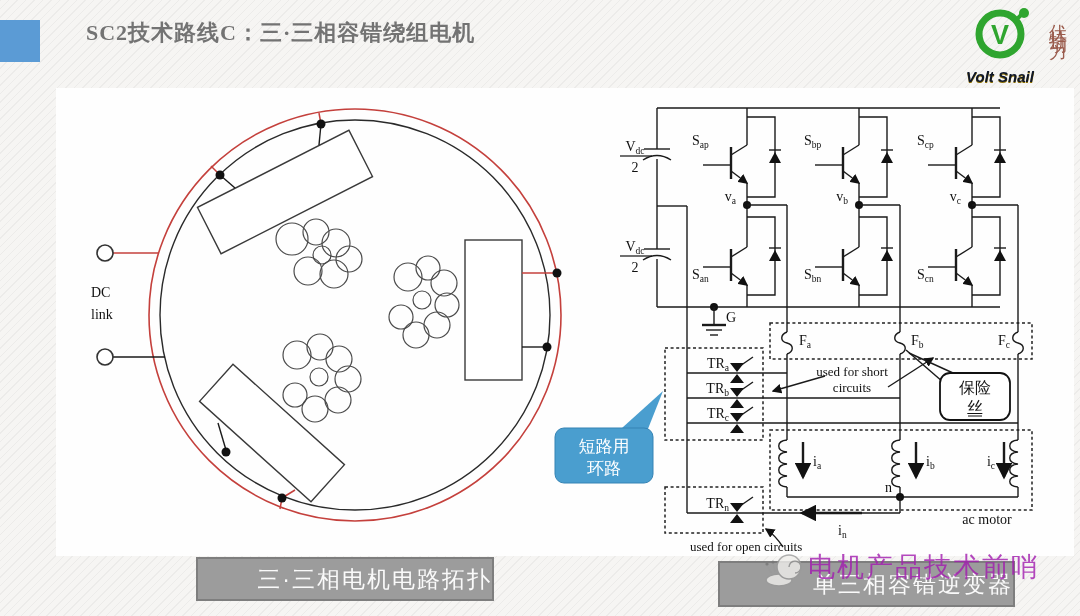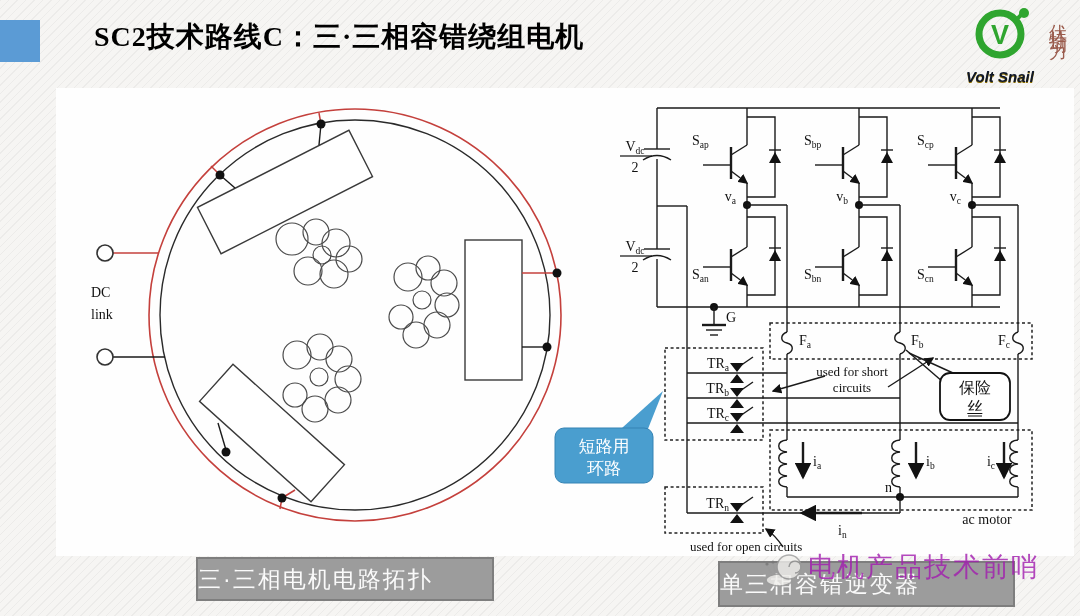--- a/index.html
+++ b/index.html
@@ -3,27 +3,27 @@
 <meta charset="utf-8">
 <style>
   html,body{margin:0;padding:0;}
   body{
     width:1080px;height:616px;position:relative;overflow:hidden;
     font-family:"Liberation Sans", sans-serif;
     background-color:#f6f5f3;
     background-image:repeating-linear-gradient(135deg, rgba(150,150,150,0.10) 0px, rgba(150,150,150,0.10) 1px, transparent 1px, transparent 6px);
   }
   .accent-square{position:absolute;left:0;top:20px;width:40px;height:42px;background:#5B9BD5;}
-  .page-title{position:absolute;left:94px;top:18px;margin:0;font-size:28px;font-weight:600;color:#000000;letter-spacing:1px;font-family:"Liberation Serif", serif;}
+  .page-title{position:absolute;left:86px;top:18px;margin:0;font-size:22px;font-weight:600;color:#737373;letter-spacing:1px;font-family:"Liberation Serif", serif;}
   .content-panel{position:absolute;left:56px;top:88px;width:1018px;height:468px;background:#fefefe;}
   .diagram{position:absolute;z-index:1;}
   #left-diagram{left:60px;top:95px;}
   #right-diagram{left:540px;top:95px;}
   .caption{position:absolute;z-index:2;background:#9c9c9c;border:2px solid #7e7e7e;color:#fafafa;
-    font-size:23px;text-align:left;letter-spacing:2px;}
+    font-size:23px;text-align:right;letter-spacing:2px;}
   .caption-left{left:196px;top:557px;width:294px;height:40px;line-height:40px;}
   .caption-right{left:718px;top:561px;width:293px;height:42px;line-height:42px;}
   .watermark{position:absolute;left:762px;top:545px;z-index:5;display:flex;align-items:center;opacity:0.8;}
   .watermark-text{font-size:27px;font-weight:400;color:#a21caf;letter-spacing:2px;}
   .logo{position:absolute;left:962px;top:6px;width:76px;text-align:center;}
   .logo-brand{font-size:15px;font-weight:800;font-style:italic;color:#0f172a;text-shadow:0 1px 0 #8a6d00;white-space:nowrap;}
   .company-vertical{position:absolute;right:10px;top:10px;height:86px;writing-mode:vertical-rl;
     font-family:"Liberation Serif", serif;font-size:18px;color:#9a5b4c;letter-spacing:6px;}
   
   .wire{stroke:#1a1a1a;stroke-width:1.4;fill:none;}

